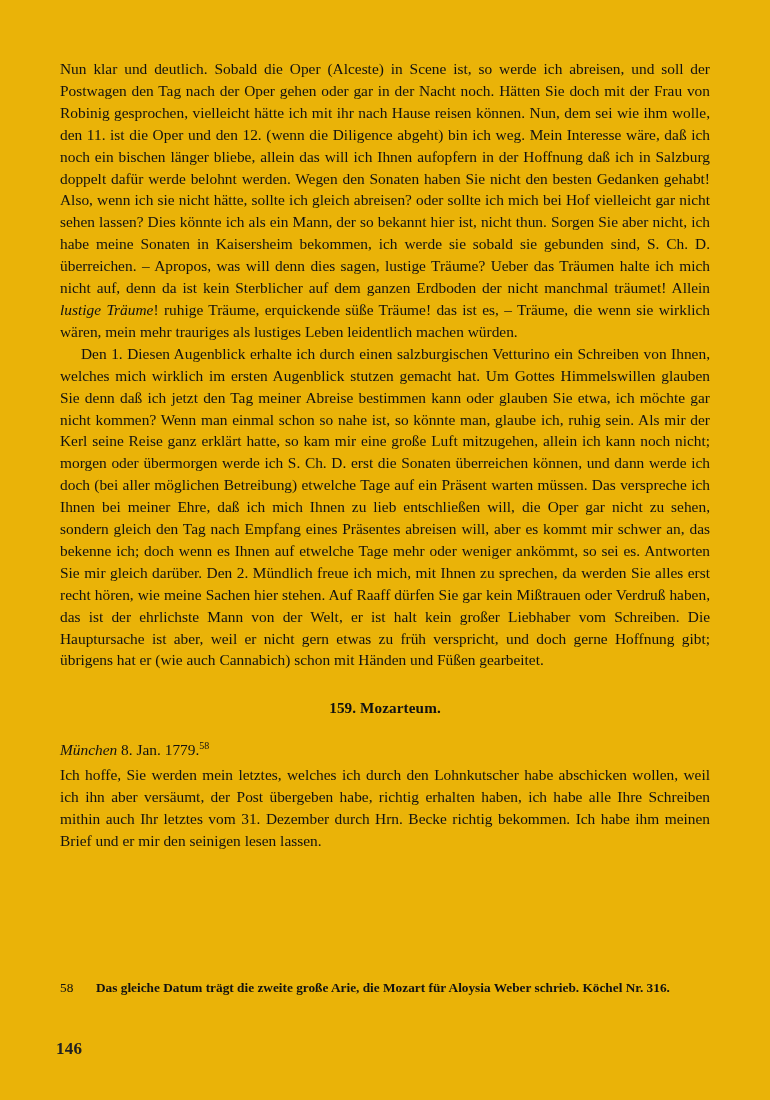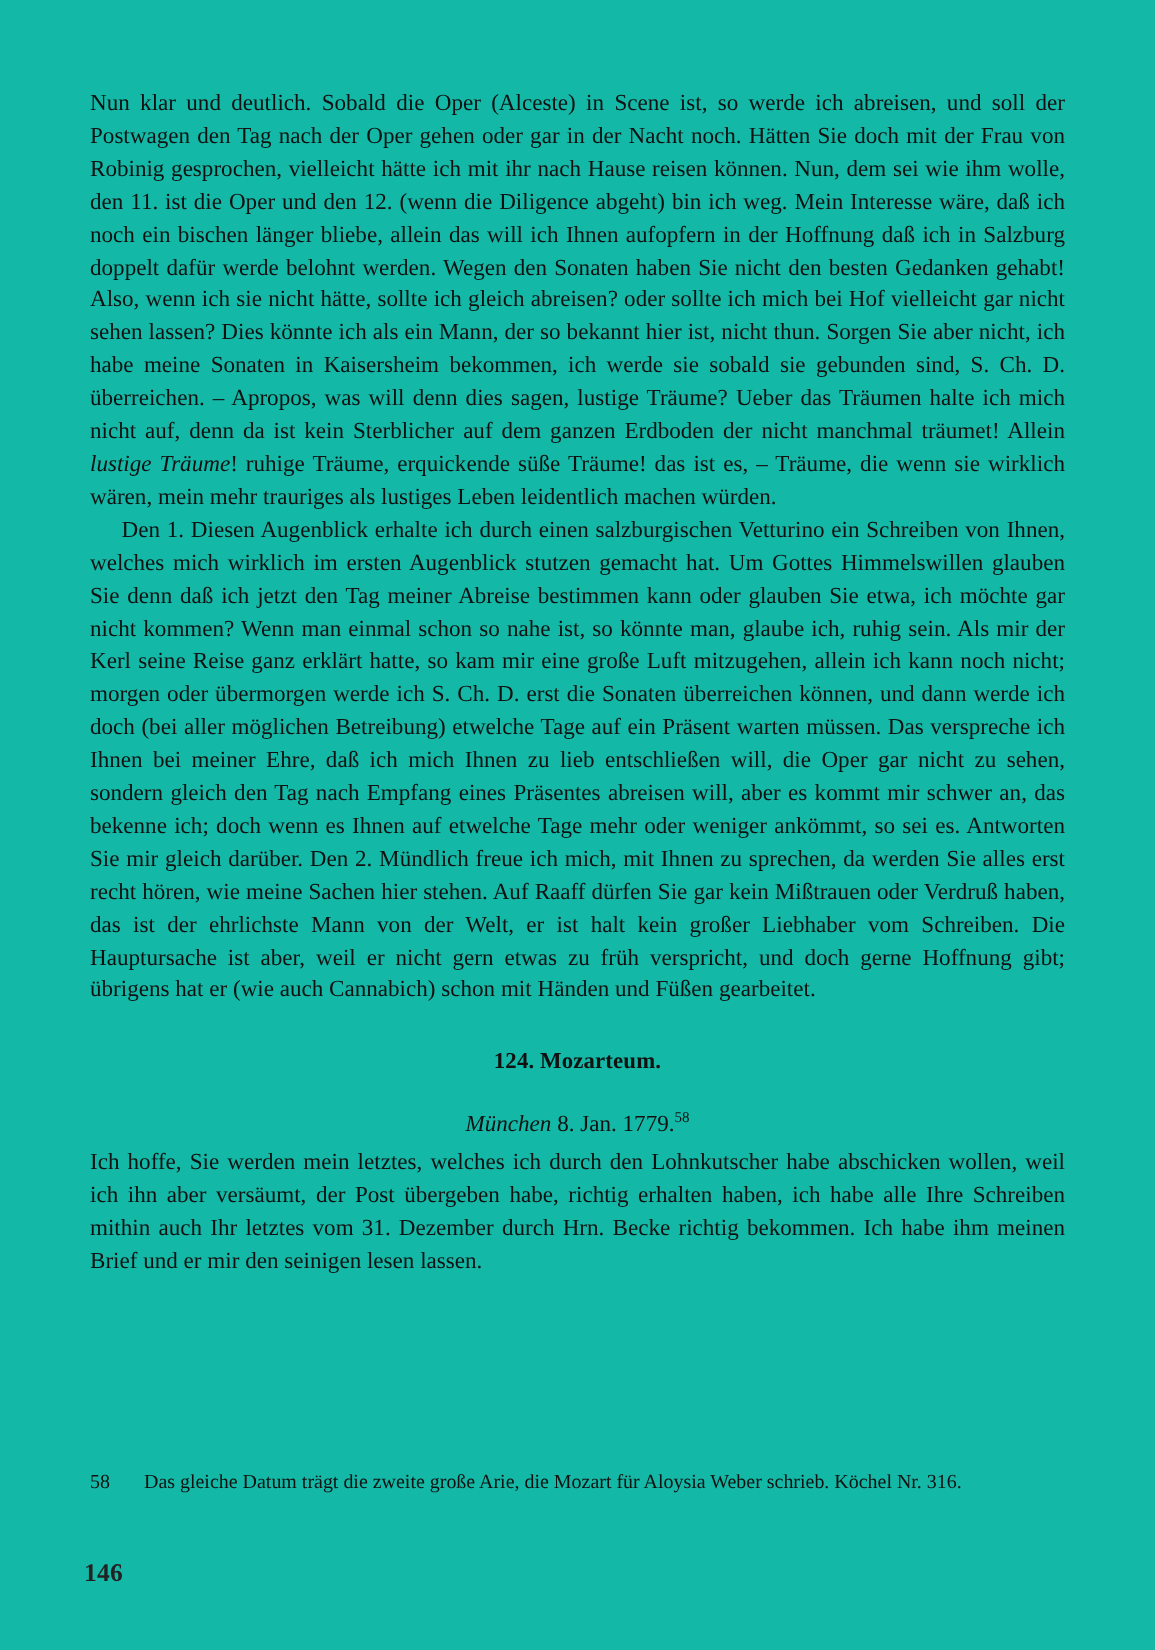--- a/index.html
+++ b/index.html
@@ -14,21 +14,21 @@
     color: #111111;
     position: relative;
     overflow: hidden;
   }
 
   .page {
     position: absolute;
     left: 0; top: 0;
     width: 770px;
     height: 1100px;
-    background: #14b8a6;
+    background: #eab308;
   }
 
   
   .textblock {
     position: absolute;
     left: 60px;
     top: 58px;
     width: 650px;
   }
 
@@ -63,21 +63,21 @@
     text-align: center;
     letter-spacing: 0.1px;
   }
 
   
   .dateline {
     margin: 0;
     padding-top: 20px;
     font-size: 15.4px;
     line-height: 21.9px;
-    text-align: center;
+    text-align: left;
   }
   .dateline .place {
     font-style: italic;
   }
   sup.fn-ref {
     font-size: 10px;
     vertical-align: super;
     line-height: 0;
   }
 
@@ -100,20 +100,21 @@
     text-align: justify;
   }
   .footnote .fn-num {
     width: 36px;
     flex: 0 0 36px;
     text-align: left;
   }
   .footnote .fn-text {
     flex: 1 1 auto;
     text-align: justify;
+    font-weight: bold;
   }
 
   
   .folio {
     position: absolute;
     left: 56px;
     top: 1042px;
     font-size: 17px;
     line-height: 14px;
     color: #222222;
@@ -125,21 +126,21 @@
 <body>
 
 <div class="page">
 
   <div class="textblock">
 
     <p class="body-par noindent">Nun klar und deutlich. Sobald die Oper (Alceste) in Scene ist, so werde ich abreisen, und soll der Postwagen den Tag nach der Oper gehen oder gar in der Nacht noch. Hätten Sie doch mit der Frau von Robinig gesprochen, vielleicht hätte ich mit ihr nach Hause reisen können. Nun, dem sei wie ihm wolle, den 11. ist die Oper und den 12. (wenn die Diligence abgeht) bin ich weg. Mein Interesse wäre, daß ich noch ein bischen länger bliebe, allein das will ich Ihnen aufopfern in der Hoffnung daß ich in Salzburg doppelt dafür werde belohnt werden. Wegen den Sonaten haben Sie nicht den besten Gedanken gehabt! Also, wenn ich sie nicht hätte, sollte ich gleich abreisen? oder sollte ich mich bei Hof vielleicht gar nicht sehen lassen? Dies könnte ich als ein Mann, der so bekannt hier ist, nicht thun. Sorgen Sie aber nicht, ich habe meine Sonaten in Kaisersheim bekommen, ich werde sie sobald sie gebunden sind, S. Ch. D. überreichen. – Apropos, was will denn dies sagen, lustige Träume? Ueber das Träumen halte ich mich nicht auf, denn da ist kein Sterblicher auf dem ganzen Erdboden der nicht manchmal träumet! Allein <em class="it">lustige Träume</em>! ruhige Träume, erquickende süße Träume! das ist es, – Träume, die wenn sie wirklich wären, mein mehr trauriges als lustiges Leben leidentlich machen würden.</p>
 
     <p class="body-par indent">Den 1. Diesen Augenblick erhalte ich durch einen salzburgischen Vetturino ein Schreiben von Ihnen, welches mich wirklich im ersten Augenblick stutzen gemacht hat. Um Gottes Himmelswillen glauben Sie denn daß ich jetzt den Tag meiner Abreise bestimmen kann oder glauben Sie etwa, ich möchte gar nicht kommen? Wenn man einmal schon so nahe ist, so könnte man, glaube ich, ruhig sein. Als mir der Kerl seine Reise ganz erklärt hatte, so kam mir eine große Luft mitzugehen, allein ich kann noch nicht; morgen oder übermorgen werde ich S. Ch. D. erst die Sonaten überreichen können, und dann werde ich doch (bei aller möglichen Betreibung) etwelche Tage auf ein Präsent warten müssen. Das verspreche ich Ihnen bei meiner Ehre, daß ich mich Ihnen zu lieb entschließen will, die Oper gar nicht zu sehen, sondern gleich den Tag nach Empfang eines Präsentes abreisen will, aber es kommt mir schwer an, das bekenne ich; doch wenn es Ihnen auf etwelche Tage mehr oder weniger ankömmt, so sei es. Antworten Sie mir gleich darüber. Den 2. Mündlich freue ich mich, mit Ihnen zu sprechen, da werden Sie alles erst recht hören, wie meine Sachen hier stehen. Auf Raaff dürfen Sie gar kein Mißtrauen oder Verdruß haben, das ist der ehrlichste Mann von der Welt, er ist halt kein großer Liebhaber vom Schreiben. Die Hauptursache ist aber, weil er nicht gern etwas zu früh verspricht, und doch gerne Hoffnung gibt; übrigens hat er (wie auch Cannabich) schon mit Händen und Füßen gearbeitet.</p>
 
-    <h2 class="section-heading">124. Mozarteum.</h2>
+    <h2 class="section-heading">159. Mozarteum.</h2>
 
     <p class="dateline">
       <em class="place">München</em><span> 8. Jan. 1779.</span><sup class="fn-ref">58</sup>
     </p>
 
     <p class="body-par noindent after-dateline">Ich hoffe, Sie werden mein letztes, welches ich durch den Lohnkutscher habe abschicken wollen, weil ich ihn aber versäumt, der Post übergeben habe, richtig erhalten haben, ich habe alle Ihre Schreiben mithin auch Ihr letztes vom 31. Dezember durch Hrn. Becke richtig bekommen. Ich habe ihm meinen Brief und er mir den seinigen lesen lassen.</p>
 
   </div>
 
   <div class="footnotes">

